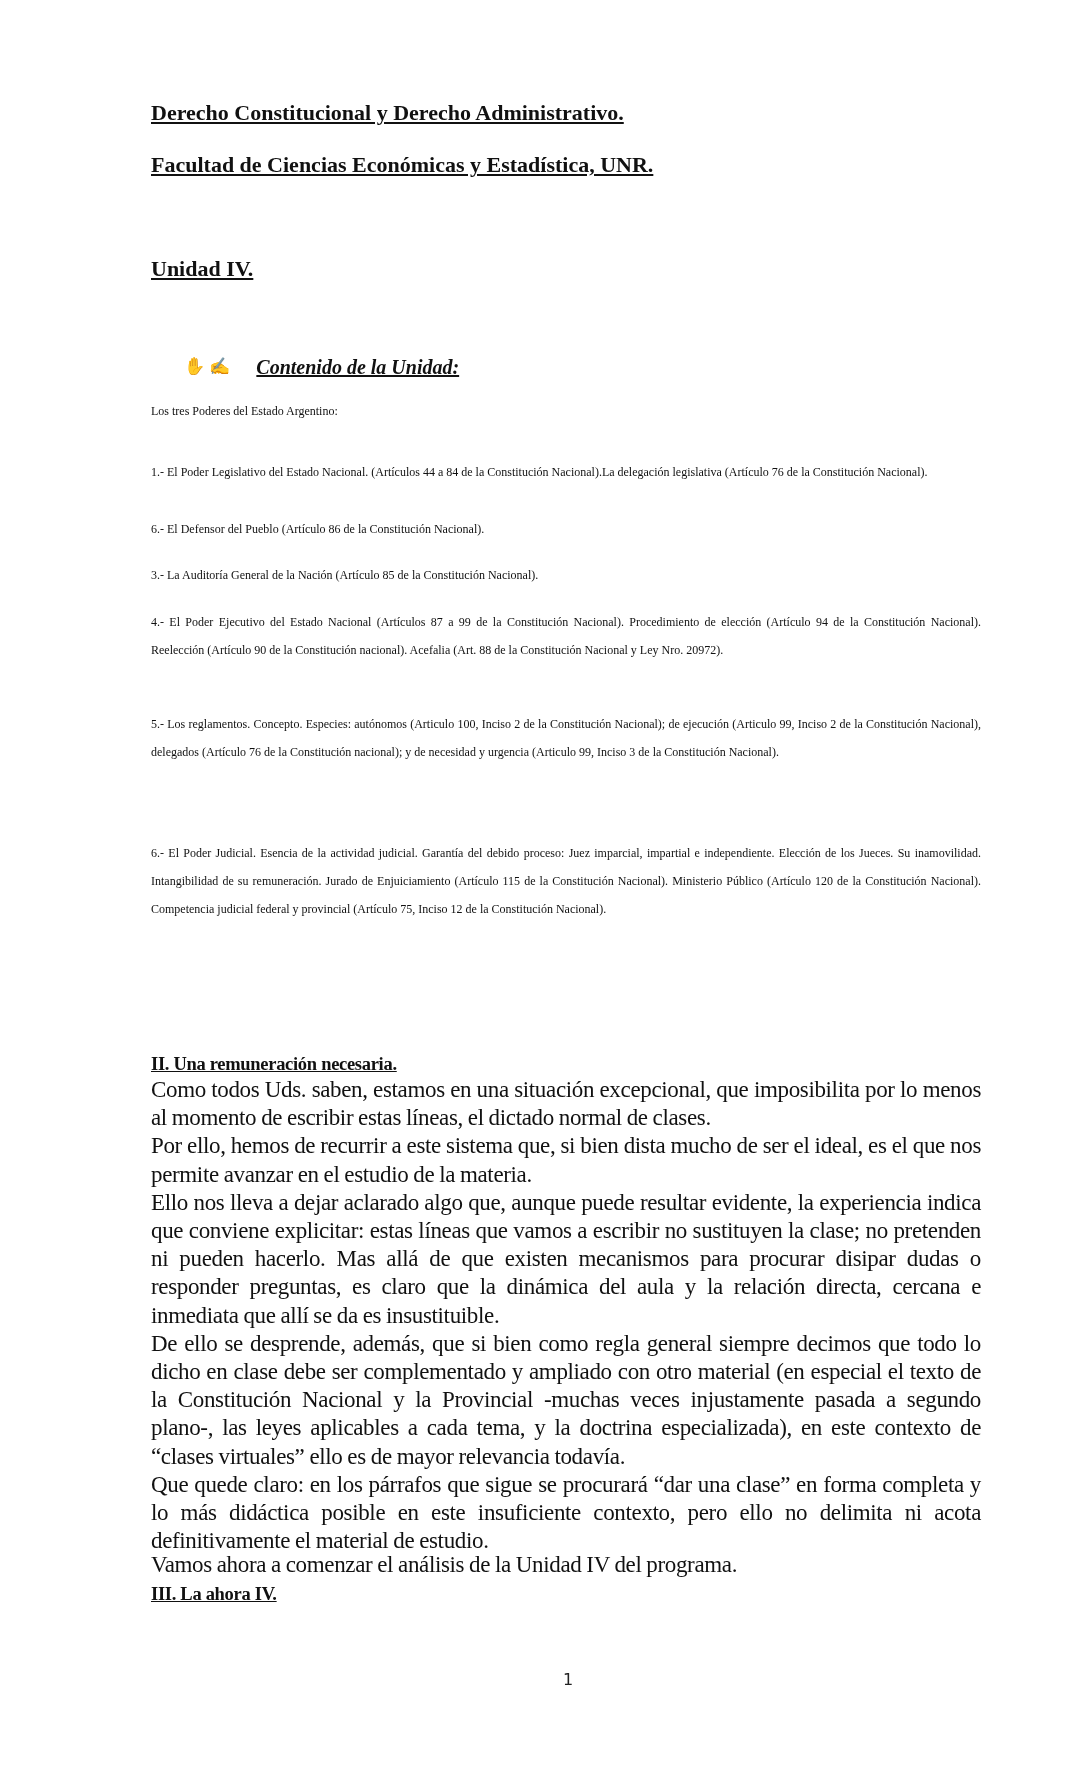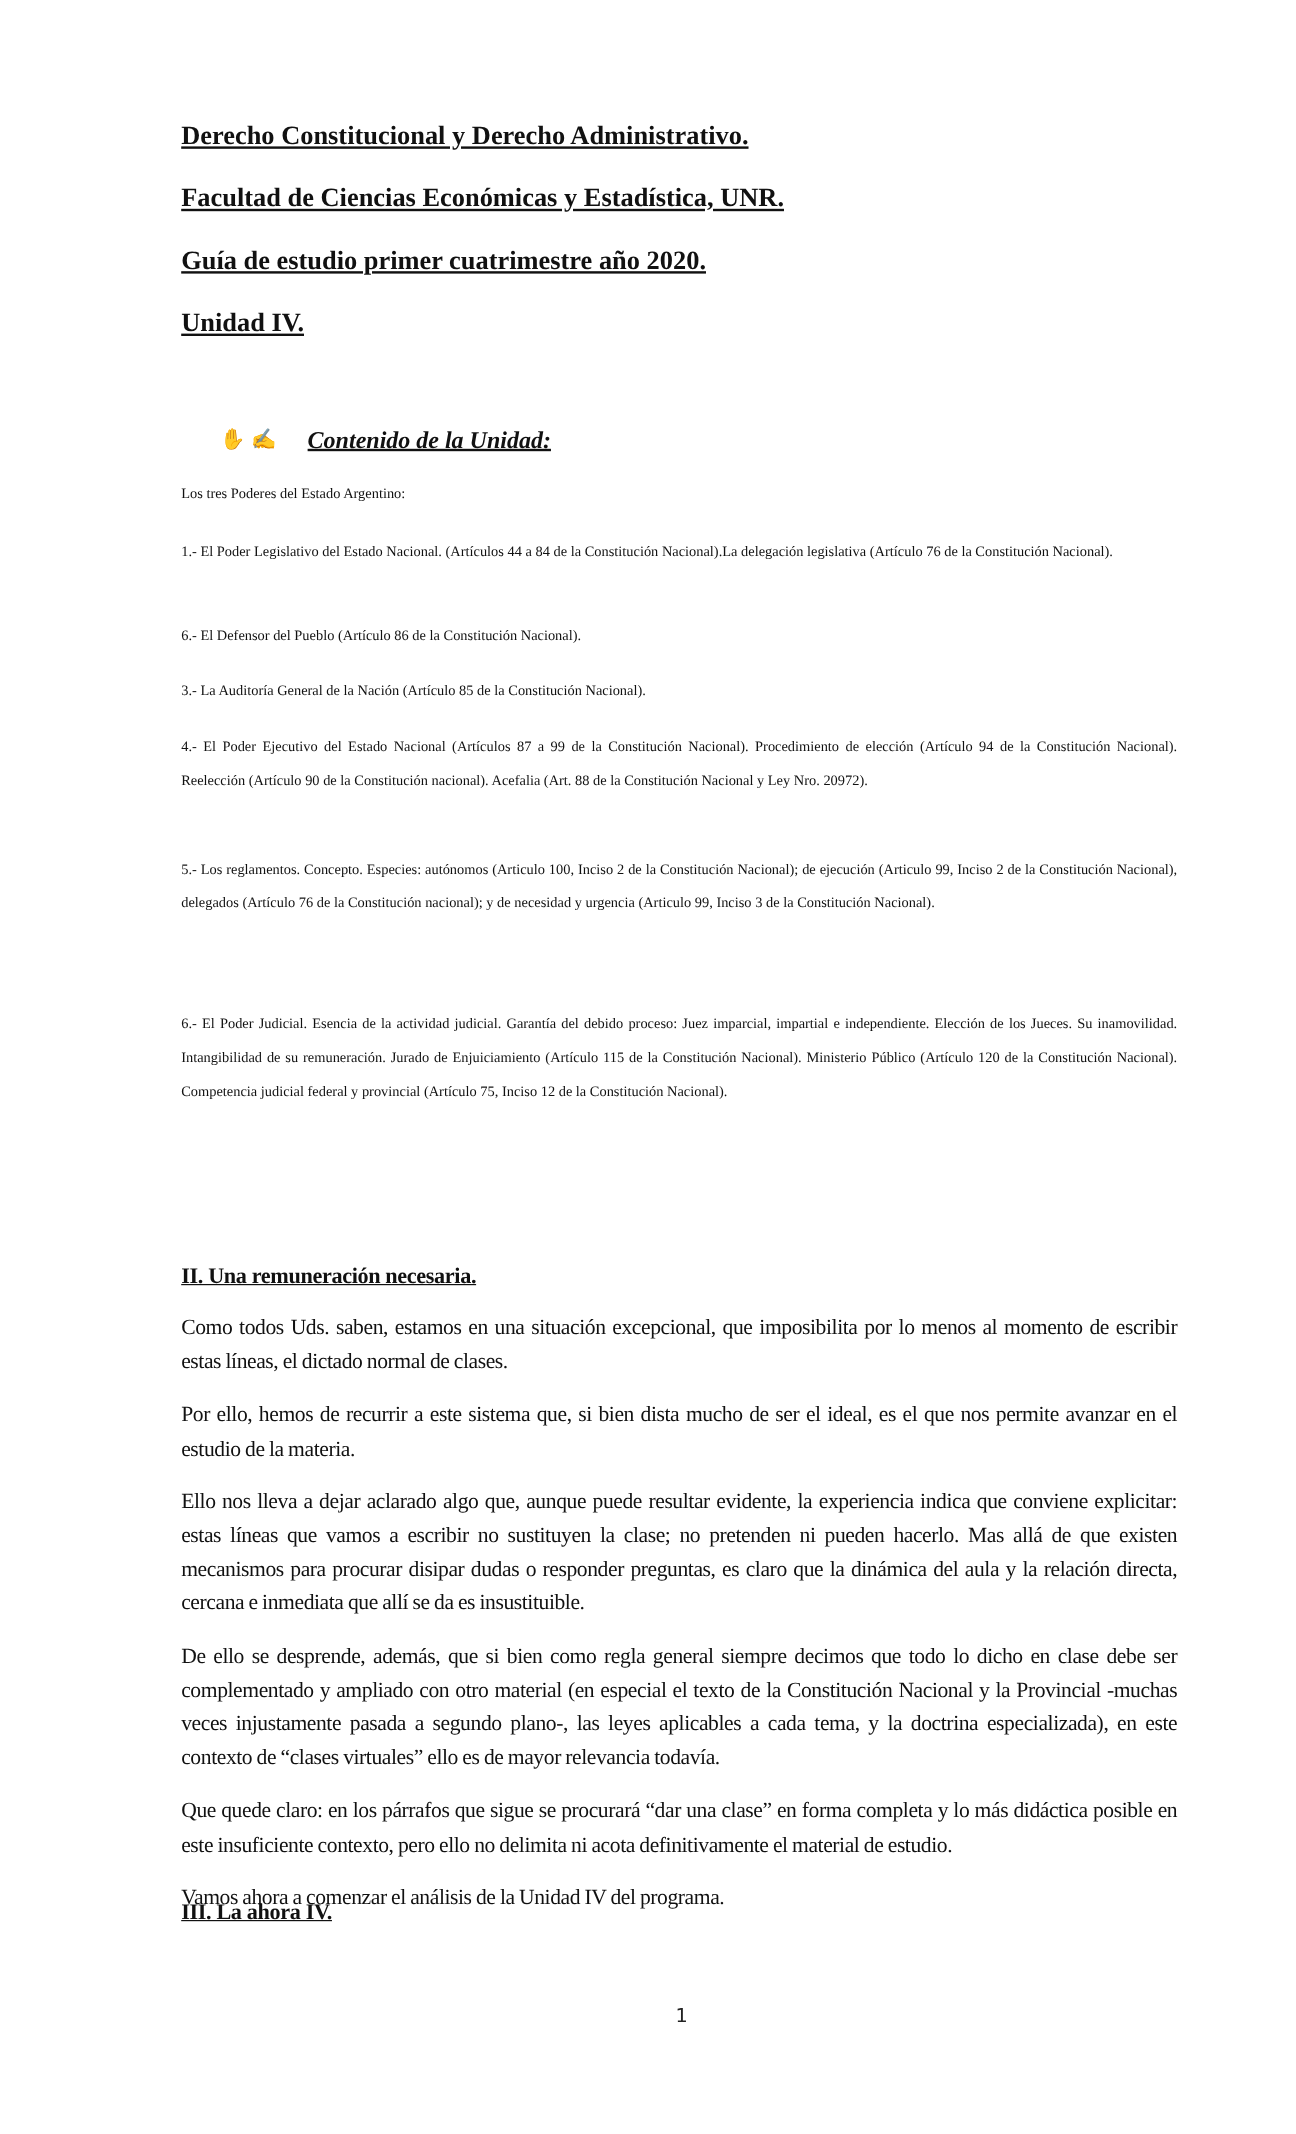--- a/index.html
+++ b/index.html
@@ -17,48 +17,47 @@
   .contenido-row {
     position: absolute; left: 184px; top: 354px; display: flex; align-items: center;
     font-size: 20px; line-height: 26px;
   }
   .icons { display: inline-flex; gap: 4px; color: #333; font-size: 17px; margin-right: 26px; }
   .contenido-title { font-weight: bold; text-decoration: underline; font-style: italic; }
   .p {
     font-size: 12px; line-height: 28.2px; text-align: justify;
     text-align-last: left;
   }
-  .narrow { font-size: 18px; line-height: 28.2px; letter-spacing: -0.35px; word-spacing: -0.5px; margin-top: 16px; }
+  .narrow { font-size: 23px; line-height: 28.2px; letter-spacing: -0.35px; word-spacing: -0.5px; }
   .sec-title { font-weight: bold; text-decoration: underline; font-size: 18.5px; line-height: 24px; letter-spacing: -0.3px; }
   .page-number {
     position: absolute; top: 1670px; left: 558px; width: 20px; text-align: center;
     font-family: "DejaVu Sans", "Liberation Sans", sans-serif; font-size: 16px; color: #222;
   }
 </style>
 </head>
 <body>
 
 <div class="page">
 
   <div class="abs title" style="top:100px;">Derecho Constitucional y Derecho Administrativo.</div>
   <div class="abs title" style="top:152px;">Facultad de Ciencias Económicas y Estadística, UNR.</div>
-  <div class="abs title" style="top:204px;">Guía de estudio primer cuatrimestre año 2020.</div>
   <div class="abs title" style="top:256px;">Unidad IV.</div>
 
   <div class="contenido-row">
     <span class="icons">
       <span>✋</span>
       <span>✍</span>
     </span>
     <span class="contenido-title">Contenido de la Unidad:</span>
   </div>
 
   <div class="abs p" style="top:397px;">Los tres Poderes del Estado Argentino:</div>
 
-  <div class="abs p" style="top:445px;">1.- El Poder Legislativo del Estado Nacional. (Artículos 44 a 84 de la Constitución Nacional).La delegación legislativa (Artículo 76 de la Constitución Nacional).</div>
+  <div class="abs p" style="top:458px;">1.- El Poder Legislativo del Estado Nacional. (Artículos 44 a 84 de la Constitución Nacional).La delegación legislativa (Artículo 76 de la Constitución Nacional).</div>
   <div class="abs p" style="top:515px;">6.- El Defensor del Pueblo (Artículo 86 de la Constitución Nacional).</div>
   <div class="abs p" style="top:561px;">3.- La Auditoría General de la Nación (Artículo 85 de la Constitución Nacional).</div>
   <div class="abs p" style="top:608px;">4.- El Poder Ejecutivo del Estado Nacional (Artículos 87 a 99 de la Constitución Nacional). Procedimiento de elección (Artículo 94 de la Constitución Nacional). Reelección (Artículo 90 de la Constitución nacional). Acefalia (Art. 88 de la Constitución Nacional y Ley Nro. 20972).</div>
   <div class="abs p" style="top:710px;">5.- Los reglamentos. Concepto. Especies: autónomos (Articulo 100, Inciso 2 de la Constitución Nacional);  de ejecución (Articulo 99, Inciso 2 de la Constitución Nacional), delegados (Artículo 76 de la Constitución nacional); y de necesidad y urgencia (Articulo 99, Inciso 3 de la Constitución Nacional).</div>
   <div class="abs p" style="top:839px;">6.- El Poder Judicial. Esencia de la actividad judicial. Garantía del debido proceso: Juez imparcial, impartial e independiente. Elección de los Jueces. Su inamovilidad. Intangibilidad de su remuneración. Jurado de Enjuiciamiento (Artículo 115 de la Constitución Nacional). Ministerio Público (Artículo 120 de la Constitución Nacional). Competencia judicial federal y provincial (Artículo 75, Inciso 12 de la Constitución Nacional).</div>
 
   <div class="abs sec-title" style="top:1052px;">II.  Una remuneración necesaria.</div>
   <div class="abs" style="top:1076px;">
     <div class="p narrow">Como todos Uds. saben, estamos en una situación excepcional, que imposibilita por lo menos al momento de escribir estas líneas, el dictado normal de clases.</div>
     <div class="p narrow">Por ello, hemos de recurrir a este sistema que, si bien dista mucho de ser el ideal, es el que nos permite avanzar en el estudio de la materia.</div>

